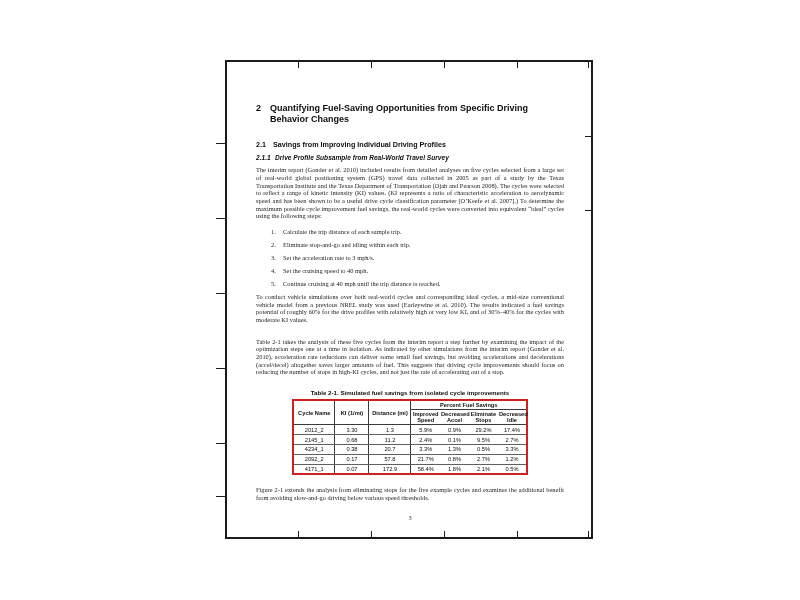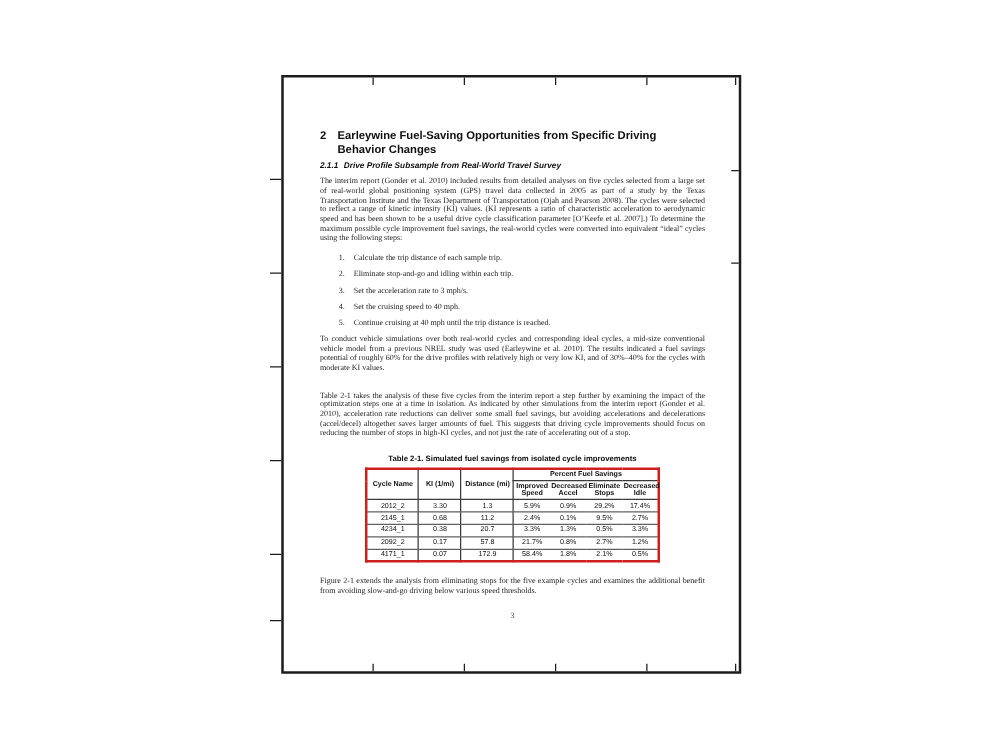--- a/index.html
+++ b/index.html
@@ -65,23 +65,27 @@
   <div class="tick l" style="top:306px"></div>
   <div class="tick l" style="top:381px"></div>
   <div class="tick l" style="top:434px"></div>
   <div class="tick r" style="top:74px"></div>
   <div class="tick r" style="top:148px"></div>
 
   <div class="content">
 
     <div class="h1">
       <span>2</span>
-      <span>Earleywine Fuel-Saving Opportunities from Specific Driving Behavior Changes</span>
+      <span>Quantifying Fuel-Saving Opportunities from Specific Driving Behavior Changes</span>
     </div>
 
+    <div class="h2">
+      <span>2.1</span>
+      <span>Savings from Improving Individual Driving Profiles</span>
+    </div>
 
     <div class="h3">
       <span>2.1.1</span>
       <span>Drive Profile Subsample from Real-World Travel Survey</span>
     </div>
 
     <p class="body first">The interim report (Gonder et al. 2010) included results from detailed analyses on five cycles selected from a large set of real-world global positioning system (GPS) travel data collected in 2005 as part of a study by the Texas Transportation Institute and the Texas Department of Transportation (Ojah and Pearson 2008). The cycles were selected to reflect a range of kinetic intensity (KI) values. (KI represents a ratio of characteristic acceleration to aerodynamic speed and has been shown to be a useful drive cycle classification parameter [O’Keefe et al. 2007].) To determine the maximum possible cycle improvement fuel savings, the real-world cycles were converted into equivalent “ideal” cycles using the following steps:</p>
 
     <ol class="steps">
       <li>

